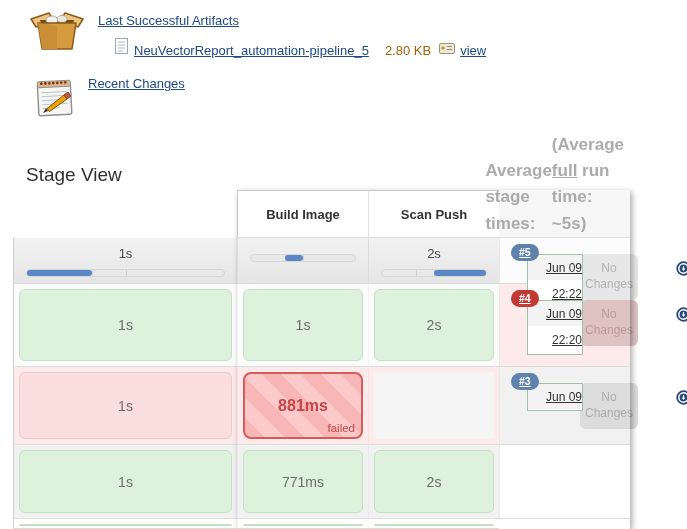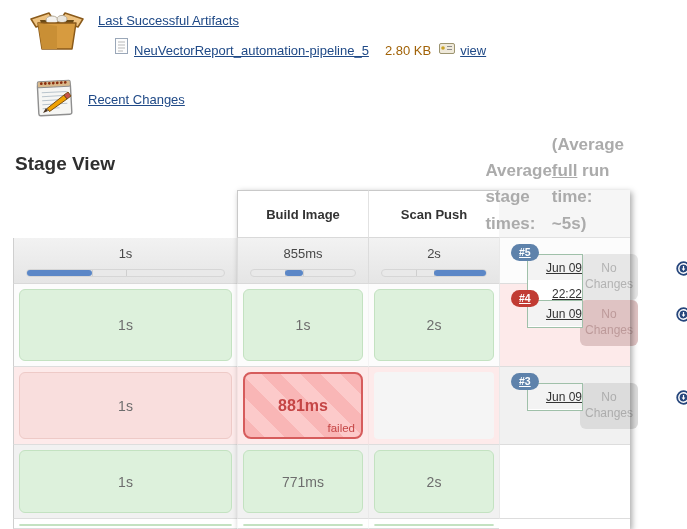--- a/index.html
+++ b/index.html
@@ -12,25 +12,25 @@
   
   .artifact-block{position:absolute;top:6px;left:28px;display:flex}
   .art-text{margin-left:12px;padding-top:5px}
   .art-title{font-size:13px}
   .file-row{margin-top:9px;margin-left:17px;display:flex;align-items:flex-end}
   .file-row .doc{margin-right:6px}
   .file-name{font-size:13px}
   .file-size{font-size:13px;color:#a16207;margin-left:16px}
   .mini-view{margin:0 5px 0 8px}
   .view-link{font-size:13px}
-  .changes-block{position:absolute;top:76px;left:34px;display:flex;align-items:center}
+  .changes-block{position:absolute;top:76px;left:34px;display:flex;}
   .changes-link{font-size:13px;margin-left:12px}
 
   
-  .stage-title{position:absolute;top:153px;left:15px;margin:0;font-size:19px;font-weight:bold;color:#2f2f2f}
+  .stage-title{position:absolute;top:153px;left:15px;margin:11px;font-size:19px;font-weight:normal;color:#2f2f2f}
 
   
   .stage-table{
     position:absolute;top:190px;left:13px;width:563px;height:339px;
     display:grid;grid-template-columns:224px 131px 131px 131px;
     grid-template-rows:48px 46px 83px 78px 74px 10px;overflow:visible;
   }
   .tbl-shadow{position:absolute;left:224px;top:0;width:393px;height:339px;
     box-shadow:2px 2px 6px rgba(0,0,0,.35);pointer-events:none;z-index:6}
 
@@ -175,21 +175,20 @@
   </div>
   <div class="avg-cell first">
     <div>1s</div>
     <div class="bar">
       <div class="tick" style="left:33%"></div>
         <div class="tick" style="left:50%"></div>
       <div class="seg" style="left: 0%; width: 33%;"></div>
     </div>
   </div>
   <div class="avg-cell">
-    <div>855ms</div>
     <div class="bar">
       <div class="tick" style="left:33%"></div>
         <div class="tick" style="left:50%"></div>
       <div class="seg" style="left: 33%; width: 17%;"></div>
     </div>
   </div>
   <div class="avg-cell">
     <div>2s</div>
     <div class="bar">
       <div class="tick" style="left:33%"></div>
@@ -220,20 +219,21 @@
     <div class="cell-box ok">1s</div>
   </div>
   <div class="c-stage bg-ok">
     <div class="cell-box ok">2s</div>
   </div>
 
   <div class="c-left bg-fail row-fail">
     <a class="badge red">#4</a>
     <a class="datebox" style="color:#333">
       <div class="d">Jun 09</div>
+      <div class="t">22:20</div>
     </a>
     <div class="nochanges">No Changes</div>
     <span class="clock">
       <svg width="15" height="15" viewBox="0 0 15 15">
         <circle cx="7.5" cy="7.5" r="6.3" fill="none" stroke="#26467c" stroke-width="1.8"></circle>
         <circle cx="7.5" cy="7.5" r="3.9" fill="#26467c"></circle>
         <polygon points="7.5,10 5.6,7.4 6.9,7.4 6.9,5 8.1,5 8.1,7.4 9.4,7.4" fill="#ffffff"></polygon>
       </svg>
     </span>
   </div>

